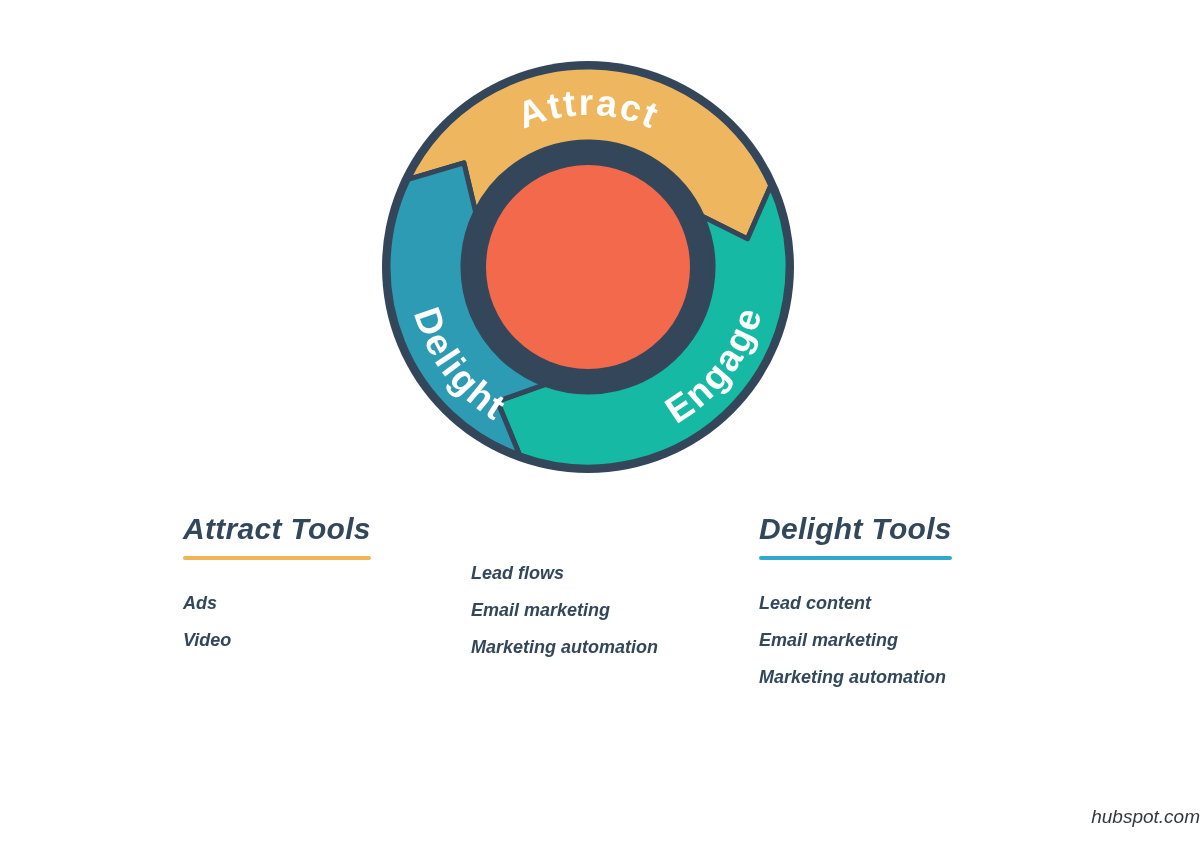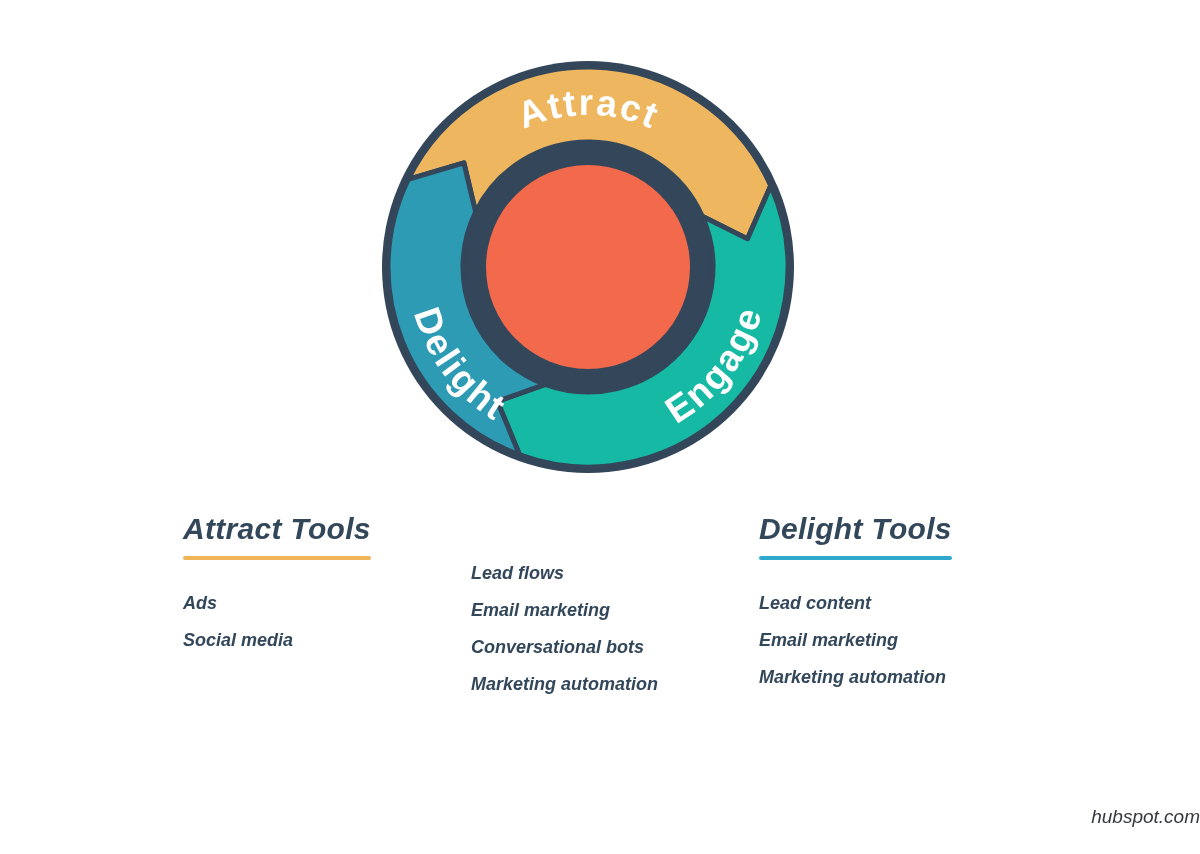--- a/index.html
+++ b/index.html
@@ -120,32 +120,31 @@
 
   <div class="cols">
 
     <div class="col">
       <div class="head-wrap">
         <div class="col-title">Attract Tools</div>
         <div class="underline" style="background: rgb(240, 180, 89);"></div>
       </div>
       <ul class="tools">
         <li>Ads</li>
-        <li>Social media</li>
+        <li>Video</li>
       </ul>
     </div>
 
     <div class="col">
       <div class="head-wrap">
         <div class="underline" style="background: rgb(15, 184, 161);"></div>
       </div>
       <ul class="tools">
         <li>Lead flows</li>
         <li>Email marketing</li>
-        <li>Conversational bots</li>
         <li>Marketing automation</li>
       </ul>
     </div>
 
     <div class="col">
       <div class="head-wrap">
         <div class="col-title">Delight Tools</div>
         <div class="underline" style="background: rgb(47, 169, 206);"></div>
       </div>
       <ul class="tools">

